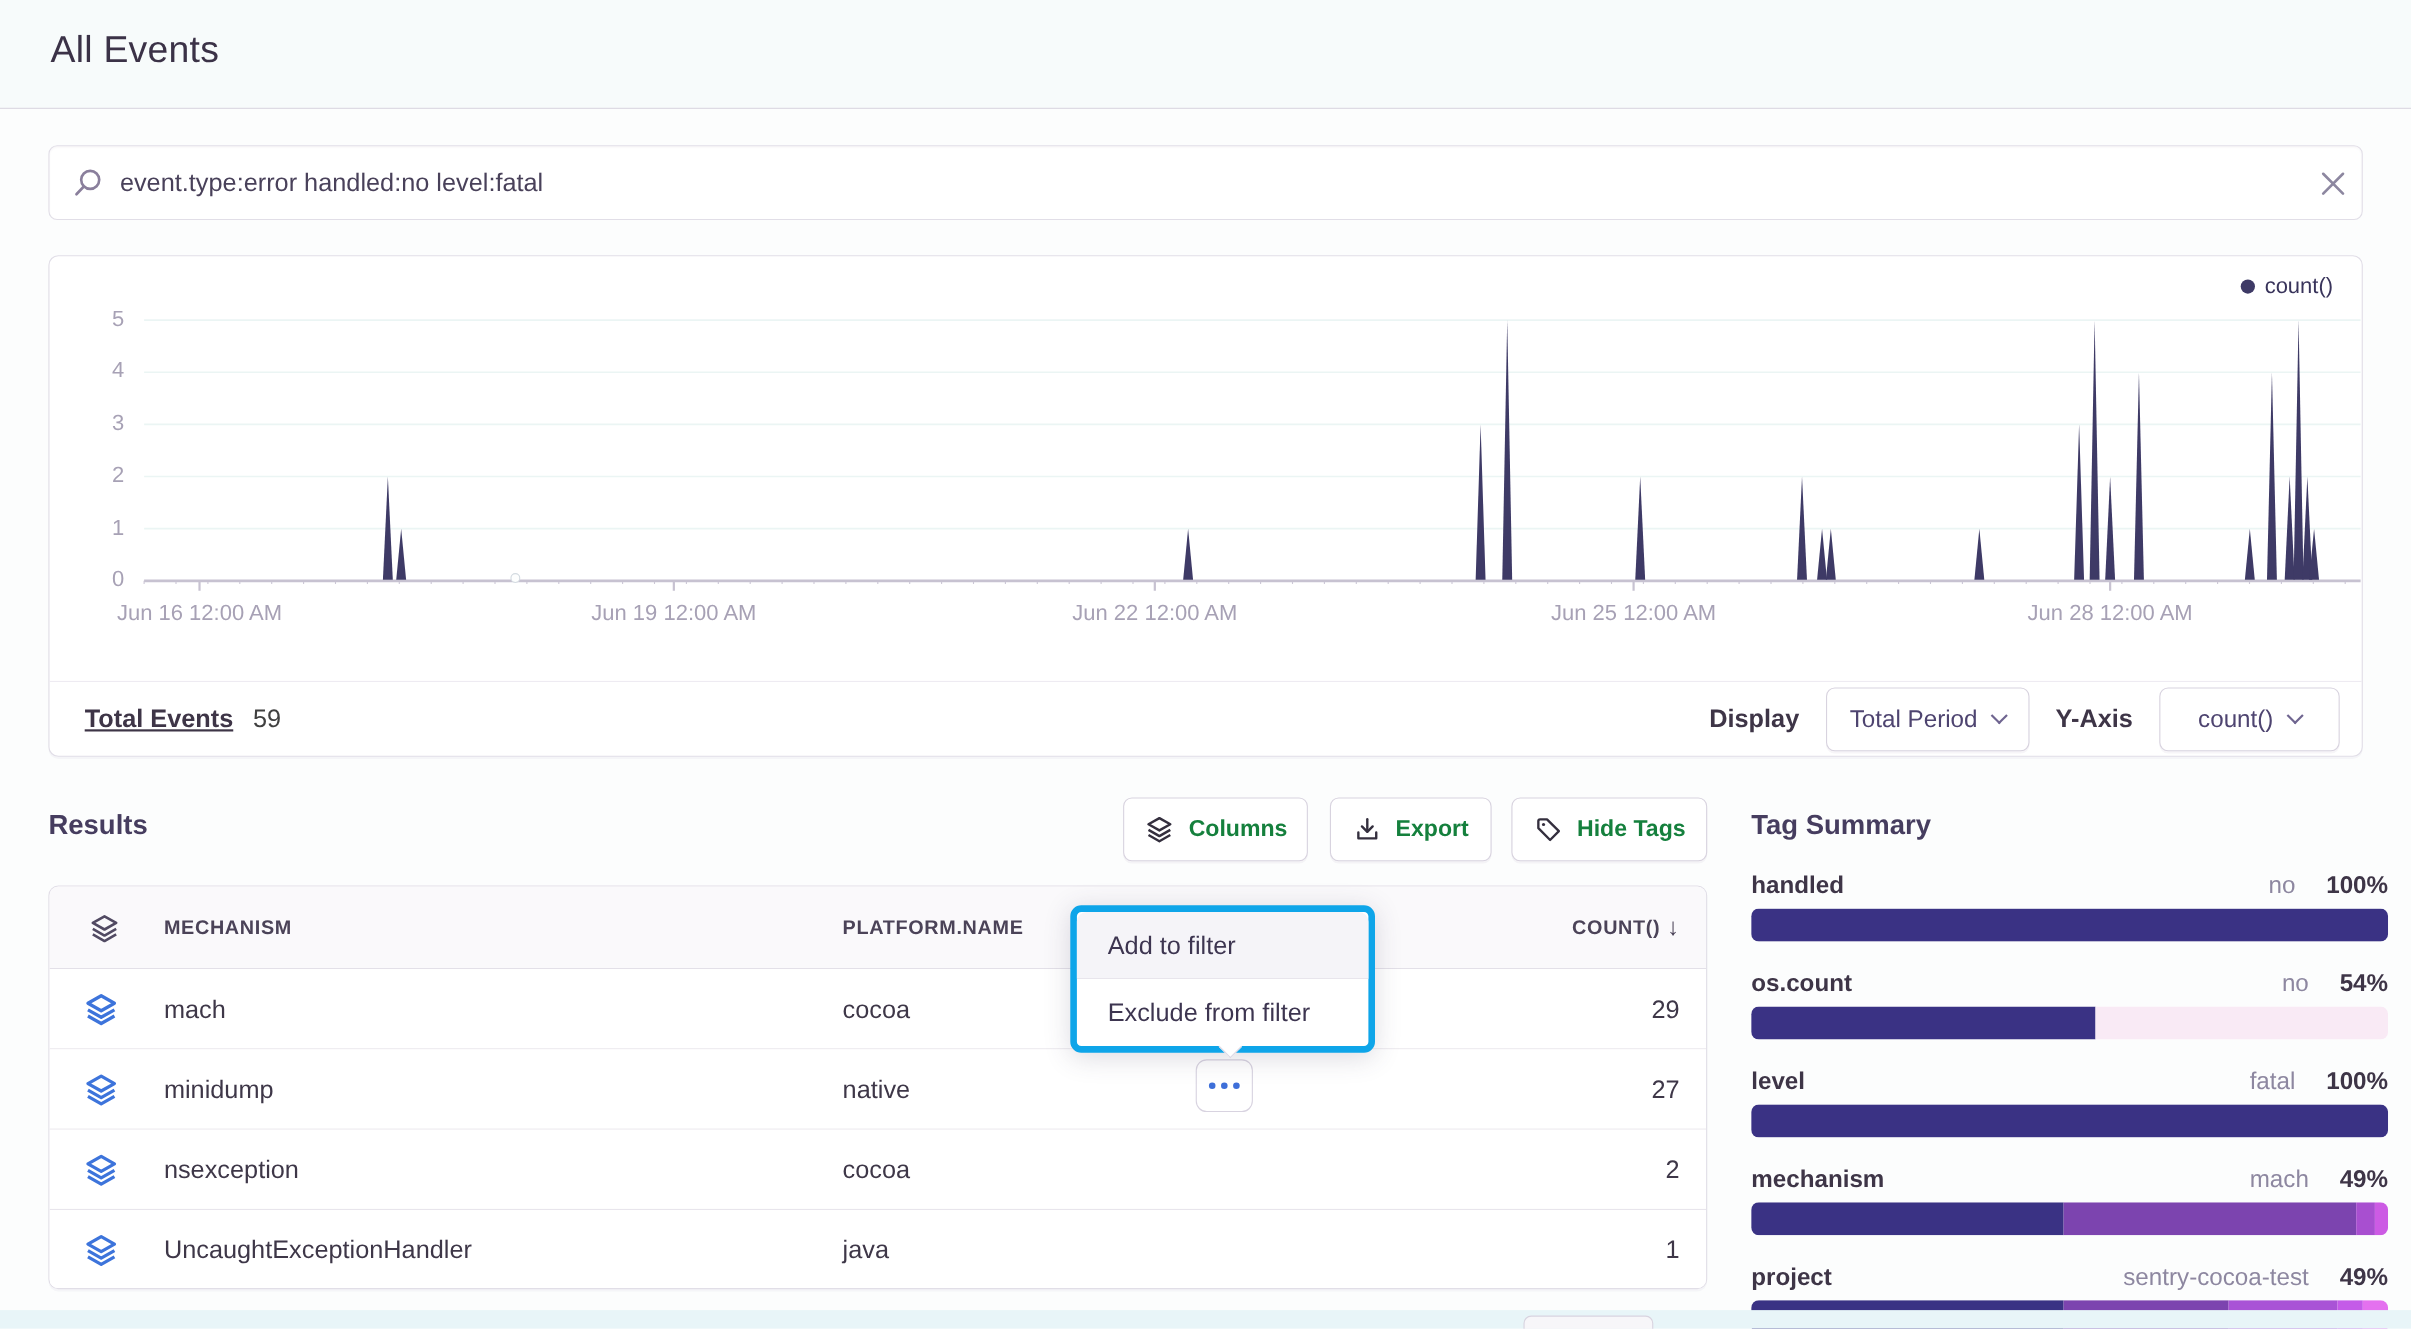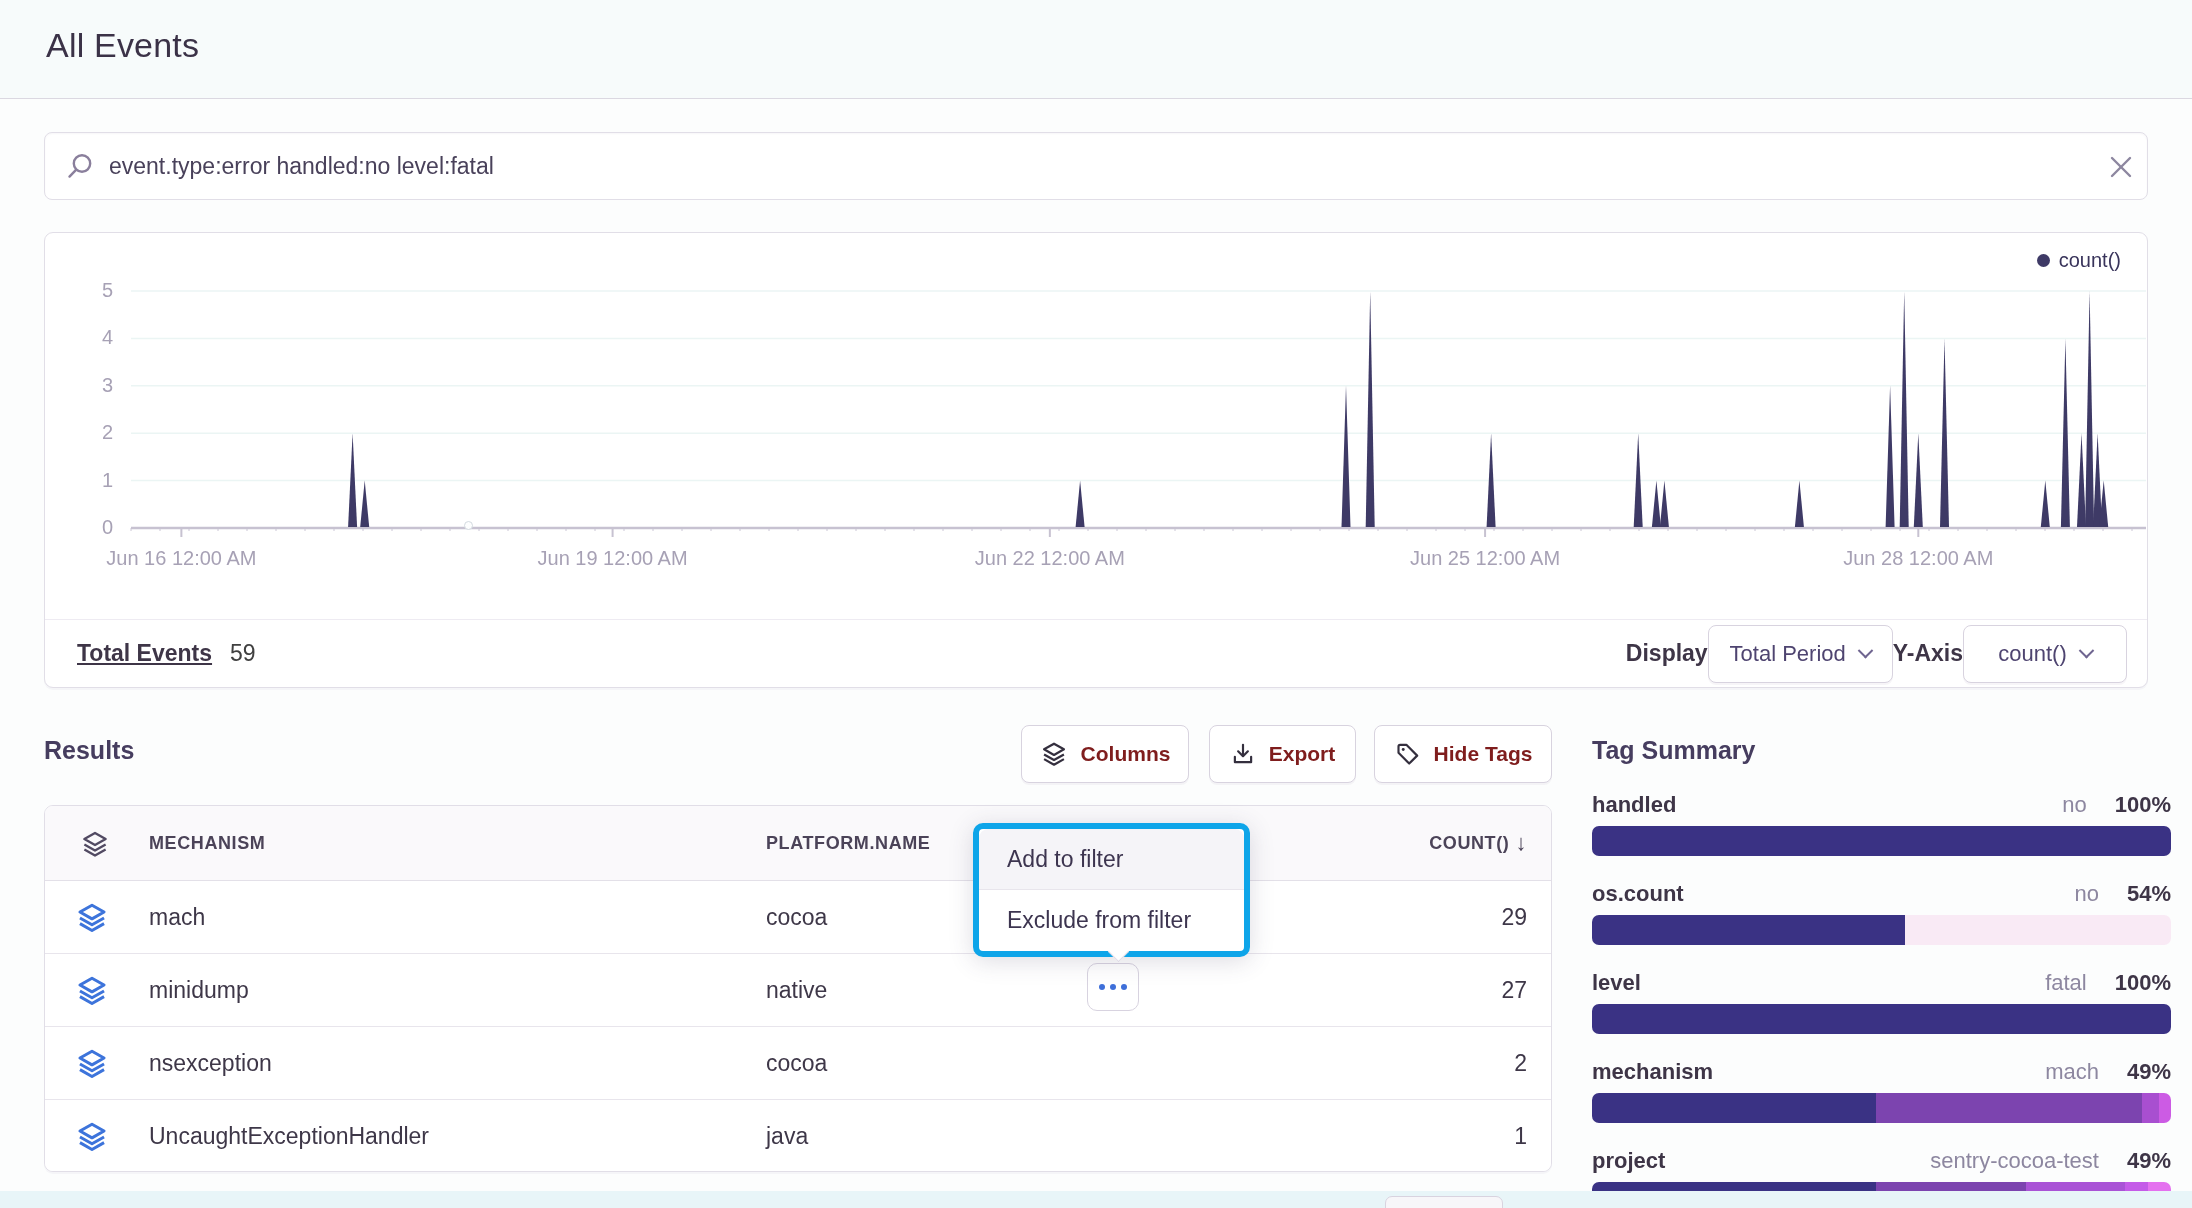--- a/index.html
+++ b/index.html
@@ -37,36 +37,36 @@
   .x-label { position:absolute; width:200px; text-align:center; top:314px;
              font-size:20px; color:#A7A1B5; white-space:nowrap; }
   .hover-marker { position:absolute; left:419px; top:288px; width:9px; height:9px;
                   border:1.5px solid #D3DAE0; border-radius:50%; background:#FDFEFE; }
 
   .chart-footer { position:absolute; left:0; right:0; bottom:0; height:68px;
                   border-top:1px solid #EEEBF2; display:flex; align-items:center; }
   .total-group { display:flex; align-items:baseline; gap:18px; margin-left:32px; }
   .total-label { font-size:23px; font-weight:700; color:#3E3547;text-decoration:underline; }
   .total-value { font-size:23px; color:#404040; }
-  .footer-controls { margin-left:auto; margin-right:20px; display:flex; align-items:center; }
+  .footer-controls { margin-left:auto; margin-right:20px; display:flex; align-items:center; gap:24px; }
   .ctl-label { font-size:23px; font-weight:700; color:#3E3547; }
   .dropdown { height:58px; background:#FFF; border:1px solid #D8D3DF; border-radius:8px;
               display:flex; align-items:center; justify-content:center; gap:14px;
               font-size:22px; color:#4E4470; box-shadow:0 2px 0 rgba(45,0,85,.04); cursor:pointer; }
   .dd-display { width:185px; } .dd-yaxis { width:164px; }
   .chev { width:11px; height:11px; border-right:2.5px solid #6F6590; border-bottom:2.5px solid #6F6590;
           transform:rotate(45deg) translate(-2px,-2px); }
 
   
   .section-title { position:absolute; font-size:25px; font-weight:700; color:#463D5F; }
   #results-title { left:44px; top:736px; }
   #tags-title    { left:1592px; top:736px; }
   .toolbar-btn { position:absolute; top:725px; height:58px; background:#FFF;
                  border:1px solid #D8D3DF; border-radius:8px; display:flex; align-items:center;
-                 justify-content:center; gap:13px; font-size:21px; font-weight:700; color:#7f1d1d;
+                 justify-content:center; gap:13px; font-size:21px; font-weight:700; color:#15803d;
                  box-shadow:0 2px 0 rgba(45,0,85,.04); cursor:pointer; }
   #btn-columns { left:1021px; width:168px; }
   #btn-export  { left:1209px; width:147px; }
   #btn-hidetags{ left:1374px; width:178px; }
 
   
   #table-card { left:44px; top:805px; width:1508px; height:367px; overflow:hidden; }
   .thead { position:absolute; left:0; top:0; right:0; height:75px; background:#FAF9FB;
            border-bottom:1px solid #E3E0E8; display:flex; align-items:center; }
   .th { font-size:18px; font-weight:700; letter-spacing:.6px; color:#4B4358; }

